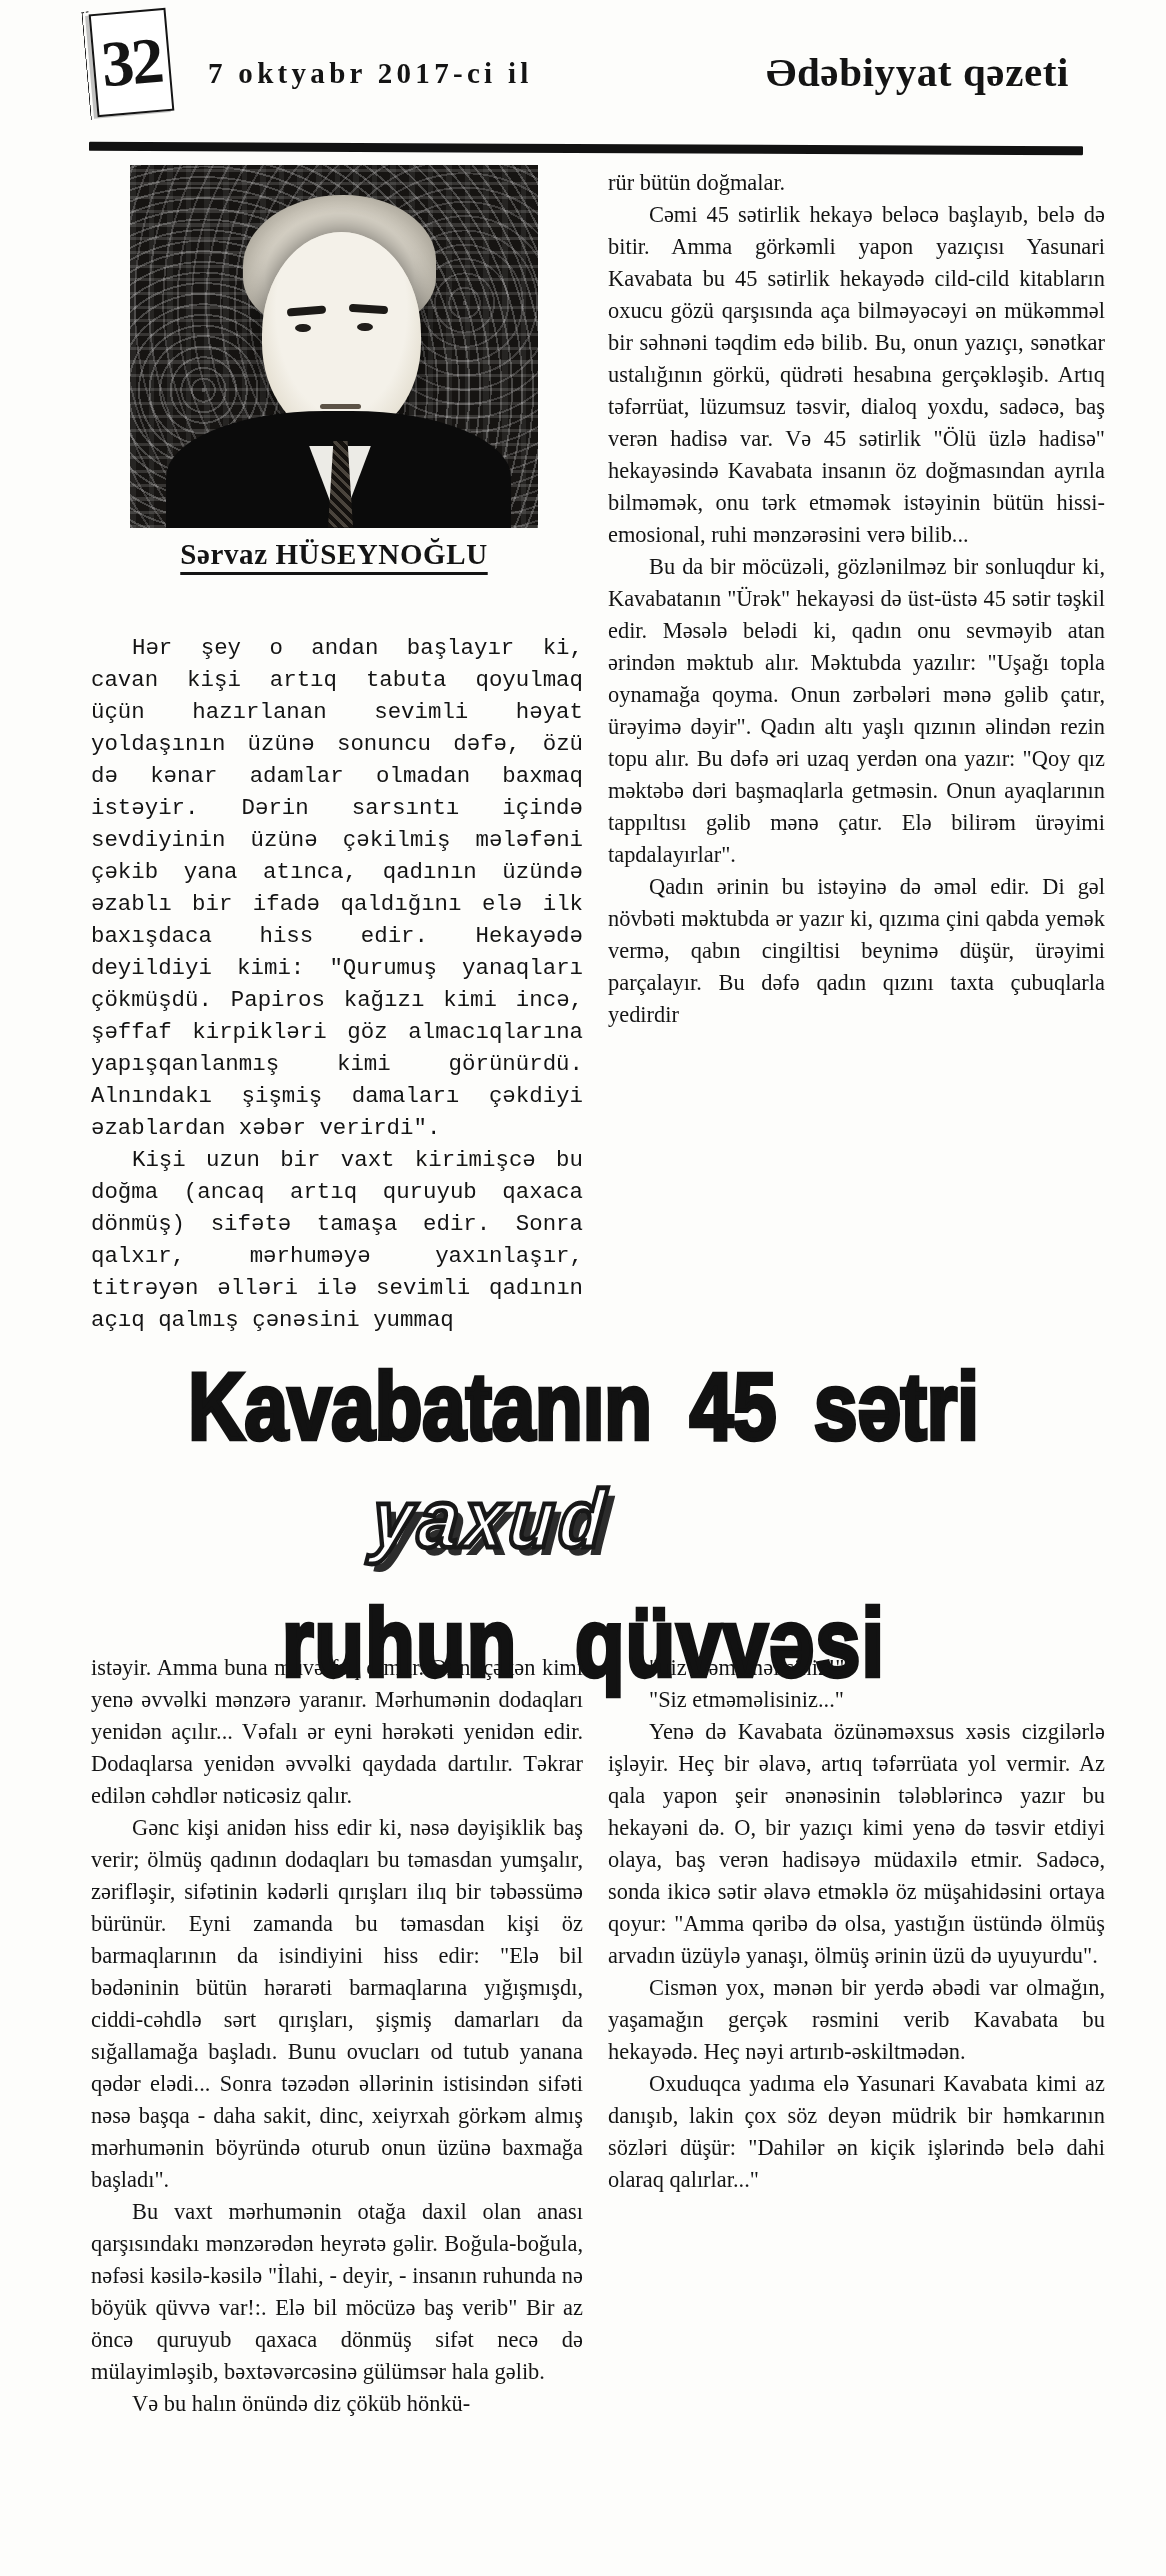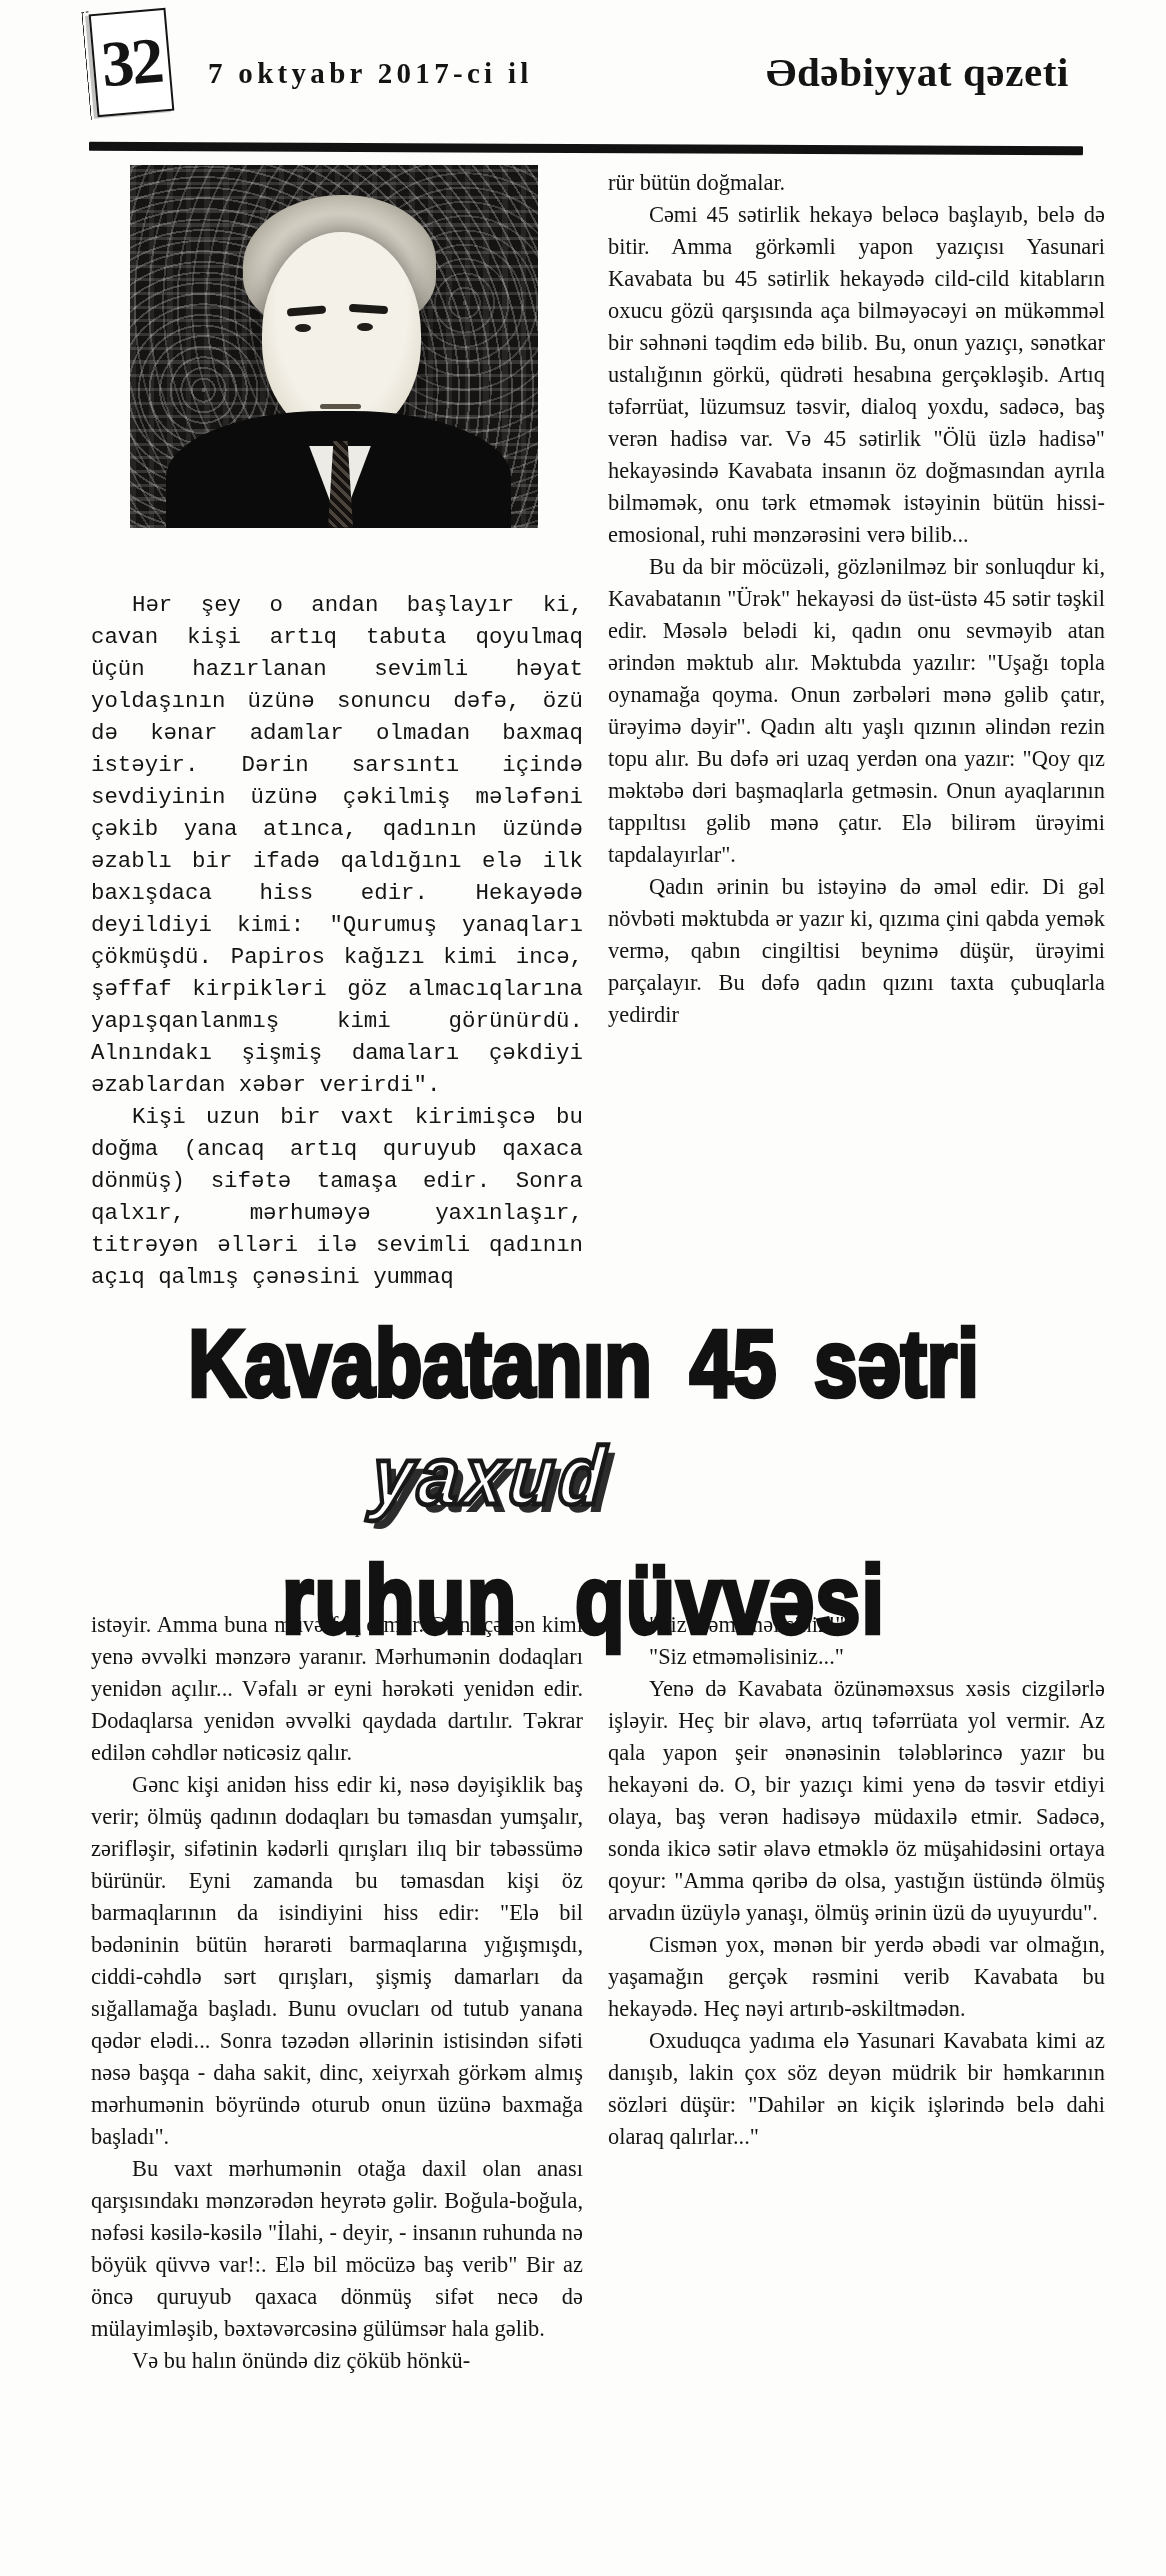--- a/index.html
+++ b/index.html
@@ -142,20 +142,21 @@
           <div class="face"></div>
           <div class="brow-l"></div>
           <div class="brow-r"></div>
           <div class="eye-l"></div>
           <div class="eye-r"></div>
           <div class="mouth"></div>
           <div class="suit"></div>
           <div class="shirt"></div>
           <div class="tie"></div>
         </div>
+        <figcaption class="caption">Sərvaz HÜSEYNOĞLU</figcaption>
       </figure>
       <div class="top-left-text">
           <p class="para indent">Hər şey o andan başlayır ki, cavan kişi artıq tabuta qoyulmaq üçün hazırlanan sevimli həyat yoldaşının üzünə sonuncu dəfə, özü də kənar adamlar olmadan baxmaq istəyir. Dərin sarsıntı içində sevdiyinin üzünə çəkilmiş mələfəni çəkib yana atınca, qadının üzündə əzablı bir ifadə qaldığını elə ilk baxışdaca hiss edir. Hekayədə deyildiyi kimi: "Qurumuş yanaqları çökmüşdü. Papiros kağızı kimi incə, şəffaf kirpikləri göz almacıqlarına yapışqanlanmış kimi görünürdü. Alnındakı şişmiş damaları çəkdiyi əzablardan xəbər verirdi".</p>
           <p class="para indent">Kişi uzun bir vaxt kirimişcə bu doğma (ancaq artıq quruyub qaxaca dönmüş) sifətə tamaşa edir. Sonra qalxır, mərhuməyə yaxınlaşır, titrəyən əlləri ilə sevimli qadının açıq qalmış çənəsini yummaq</p>
         </div>
     </div>
     <div class="top-right-text">
         <p class="para">rür bütün doğmalar.</p>
         <p class="para indent">Cəmi 45 sətirlik hekayə beləcə başlayıb, belə də bitir. Amma görkəmli yapon yazıçısı Yasunari Kavabata bu 45 sətirlik hekayədə cild-cild kitabların oxucu gözü qarşısında aça bilməyəcəyi ən mükəmməl bir səhnəni təqdim edə bilib. Bu, onun yazıçı, sənətkar ustalığının görkü, qüdrəti hesabına gerçəkləşib. Artıq təfərrüat, lüzumsuz təsvir, dialoq yoxdu, sadəcə, baş verən hadisə var. Və 45 sətirlik "Ölü üzlə hadisə" hekayəsində Kavabata insanın öz doğmasından ayrıla bilməmək, onu tərk etməmək istəyinin bütün hissi-emosional, ruhi mənzərəsini verə bilib...</p>
         <p class="para indent">Bu da bir möcüzəli, gözlənilməz bir sonluqdur ki, Kavabatanın "Ürək" hekayəsi də üst-üstə 45 sətir təşkil edir. Məsələ belədi ki, qadın onu sevməyib atan ərindən məktub alır. Məktubda yazılır: "Uşağı topla oynamağa qoyma. Onun zərbələri mənə gəlib çatır, ürəyimə dəyir". Qadın altı yaşlı qızının əlindən rezin topu alır. Bu dəfə əri uzaq yerdən ona yazır: "Qoy qız məktəbə dəri başmaqlarla getməsin. Onun ayaqlarının tappıltısı gəlib mənə çatır. Elə bilirəm ürəyimi tapdalayırlar".</p>

